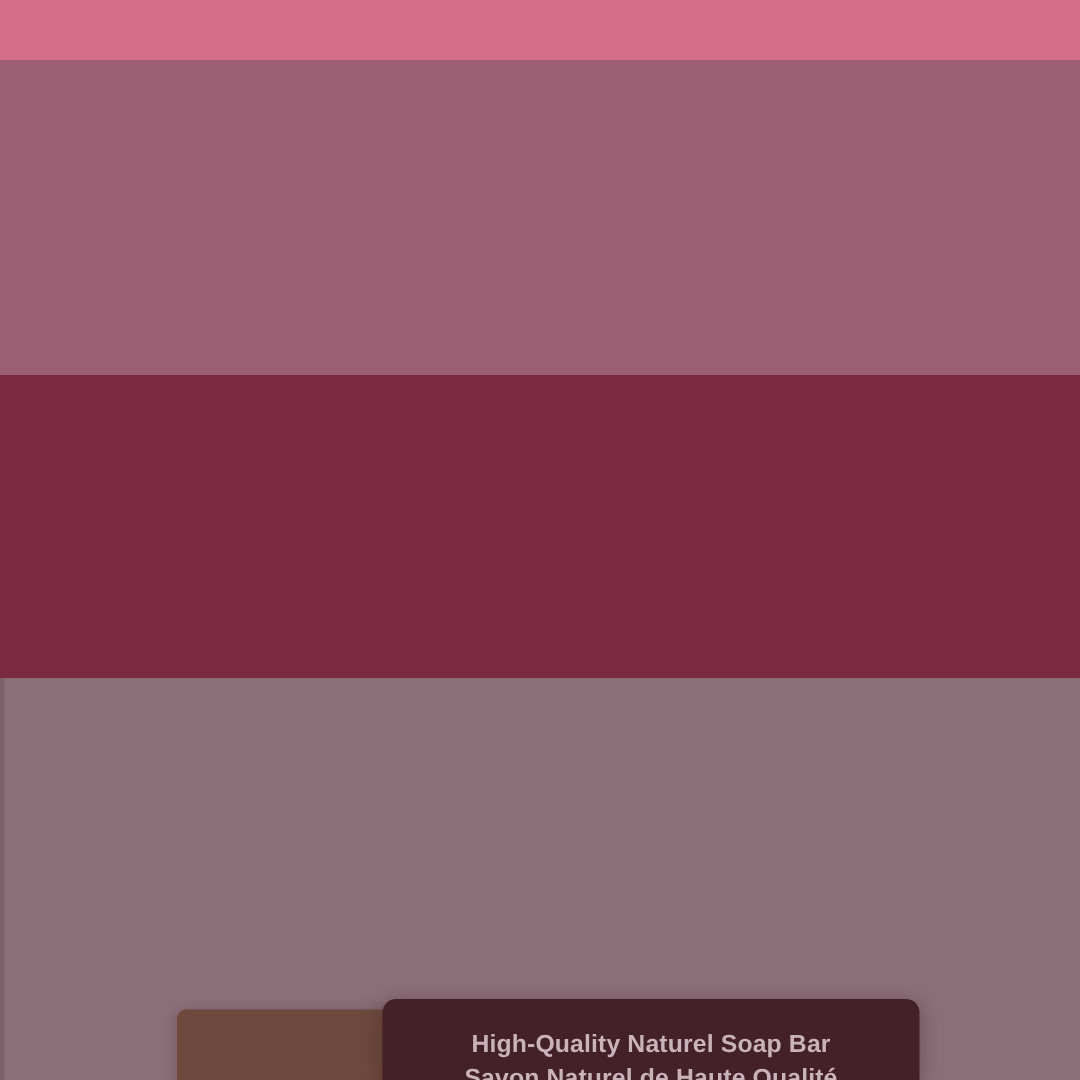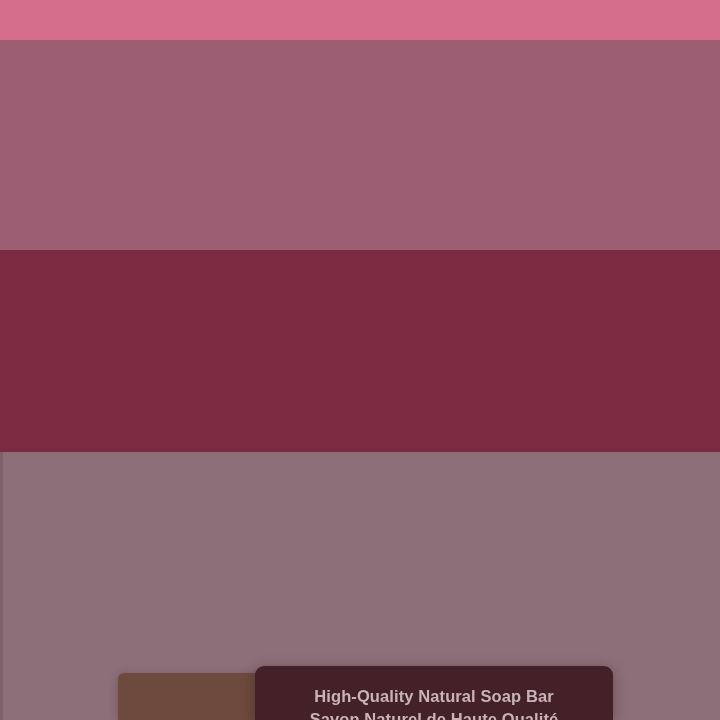--- a/index.html
+++ b/index.html
@@ -100,19 +100,19 @@
 
   <div class="band band-product" style="background-color: rgb(141, 111, 121);"></div>
 
   <div class="edge-sliver" style="background-color: rgb(126, 97, 105);"></div>
 
   <div class="product-stage">
 
     <div class="soap-bar" style="background-color: rgb(109, 74, 61);"></div>
 
     <div class="label-card" style="background-color: rgb(68, 32, 40);">
-      <div class="label-text label-title" style="color: rgb(201, 179, 186);">High-Quality Natural Soap Bar</div>
+      <div class="label-text label-title" style="color: rgb(201, 179, 186);">High-Quality Naturel Soap Bar</div>
       <div class="label-text label-subtitle" style="color: rgb(201, 179, 186);">Savon Naturel de Haute Qualité</div>
     </div>
 
   </div>
 
 </div>
 
 </body></html>

